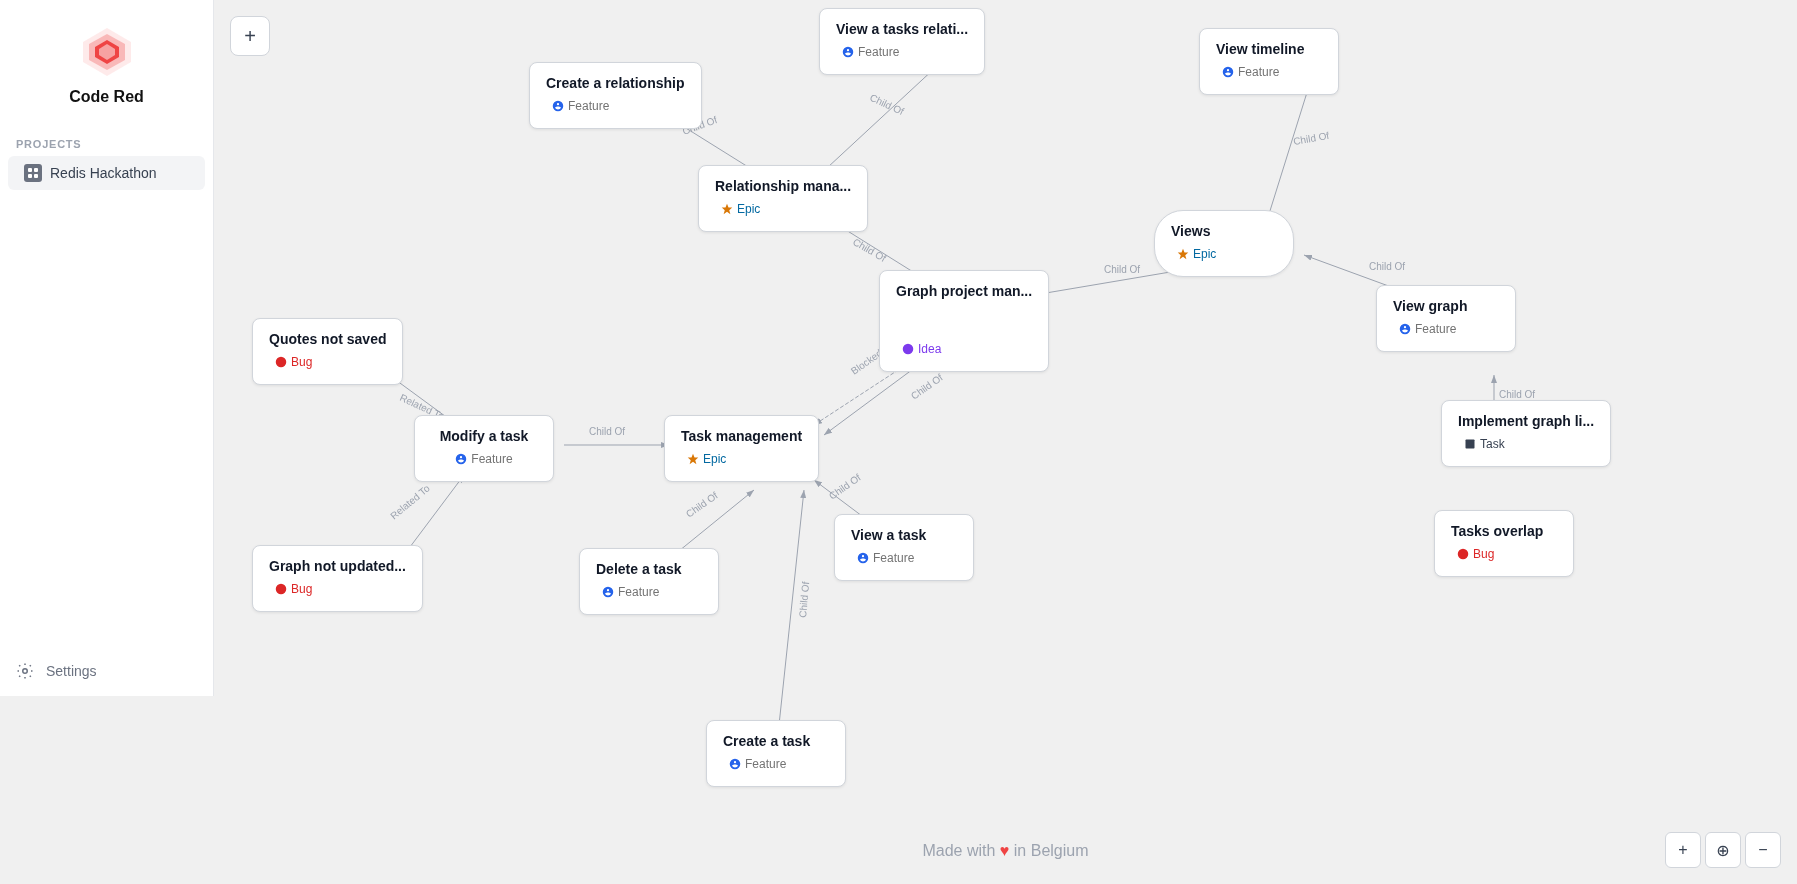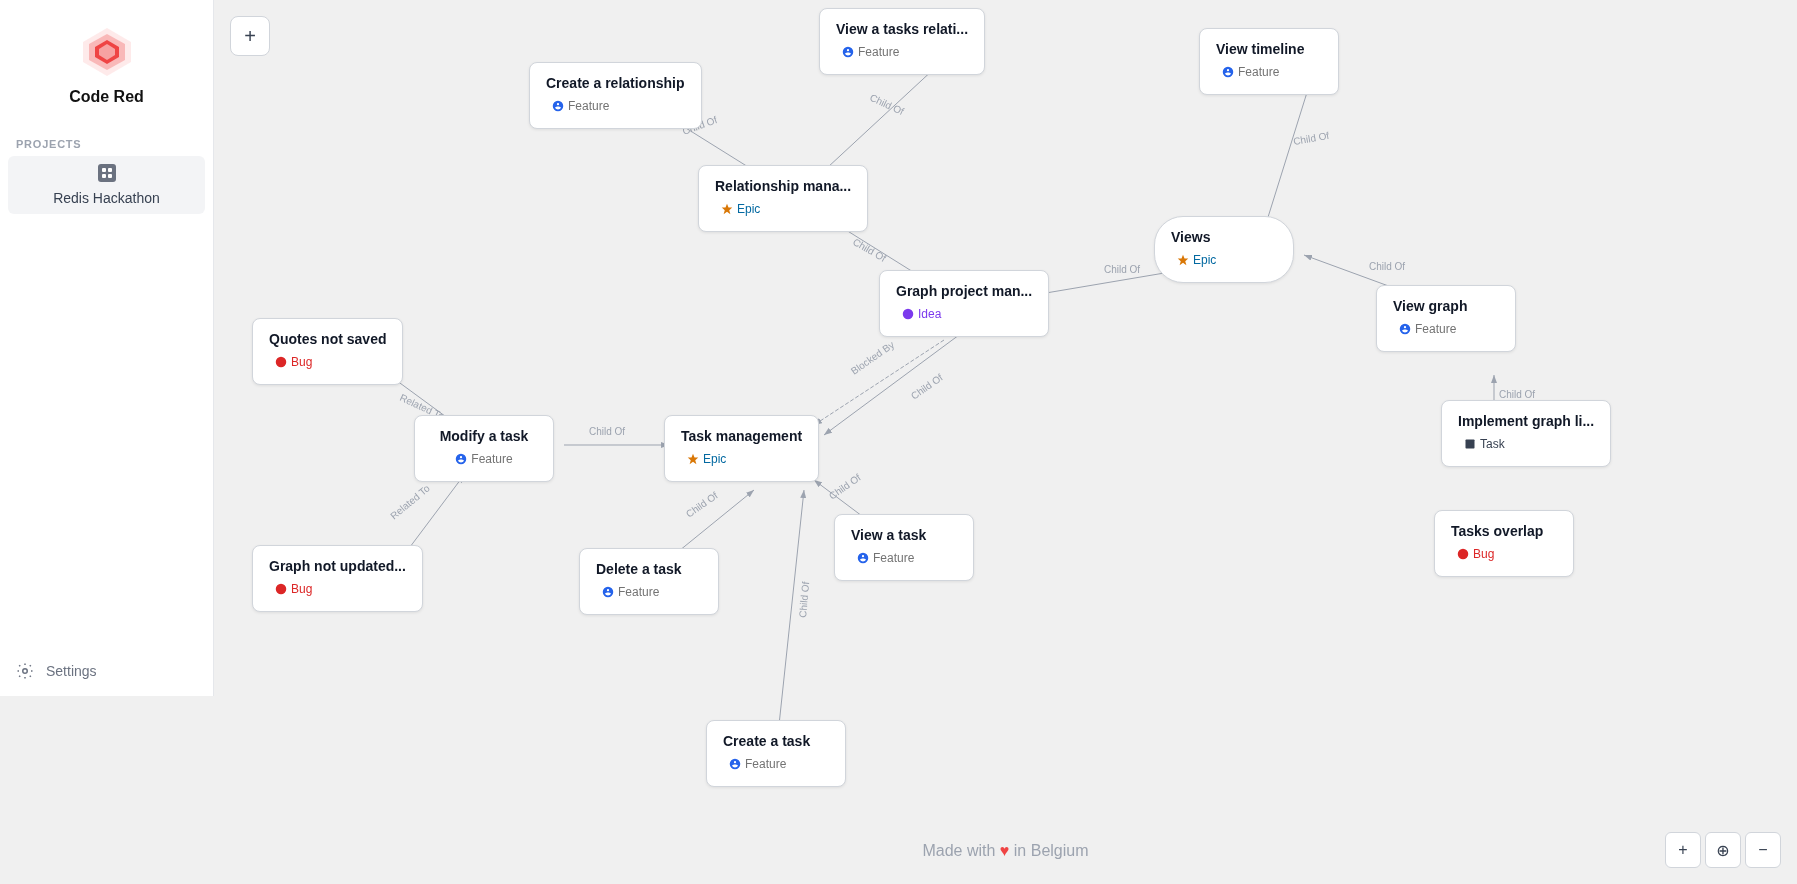--- a/index.html
+++ b/index.html
@@ -40,21 +40,20 @@
     }
     .sidebar-project-item {
       display: flex;
       align-items: center;
       gap: 8px;
       padding: 8px 16px;
       cursor: pointer;
       background: #f3f4f6;
       border-radius: 6px;
       margin: 0 8px;
-      flex-direction: column;
     }
     .project-icon {
       width: 18px; height: 18px;
       background: #6b7280;
       border-radius: 3px;
       display: flex; align-items: center; justify-content: center;
     }
     .project-icon svg { width: 12px; height: 12px; fill: white; }
     .sidebar-project-name {
       font-size: 14px;
@@ -121,21 +120,21 @@
       display: inline-flex;
       align-items: center;
       gap: 4px;
       font-size: 12px;
       font-weight: 500;
       border-radius: 4px;
       padding: 2px 6px;
     }
     .badge-feature { color: #737373; }
     .badge-epic { color: #0369a1; }
-    .badge-idea { color: #7c3aed; }
+    .badge-idea { color: #7c3aed; margin-top: 35px; }
     .badge-bug { color: #dc2626; }
     .badge-task { color: #374151; }
 
     
     #edges-svg {
       position: absolute;
       top: 0; left: 0;
       width: 100%; height: 100%;
       pointer-events: none;
     }
@@ -311,21 +310,21 @@
   <div class="node-card" style="left: 484px; top: 165px;">
     <div class="node-title">Relationship mana...</div>
     <span class="node-badge badge-epic">
       <svg width="12" height="12" viewBox="0 0 16 16" fill="#d97706">
           <polygon points="8,1 10,6 15,6 11,9.5 12.5,15 8,11.5 3.5,15 5,9.5 1,6 6,6"></polygon>
         </svg>
       Epic
     </span>
   </div>
 
-  <div class="node-card" style="left: 940px; top: 216px; border-radius: 29px;">
+  <div class="node-card" style="left: 940px; top: 210px; border-radius: 29px;">
     <div class="node-title">Views</div>
     <span class="node-badge badge-epic">
       <svg width="12" height="12" viewBox="0 0 16 16" fill="#d97706">
           <polygon points="8,1 10,6 15,6 11,9.5 12.5,15 8,11.5 3.5,15 5,9.5 1,6 6,6"></polygon>
         </svg>
       Epic
     </span>
   </div>
 
   <div class="node-card" style="left: 665px; top: 270px;">

